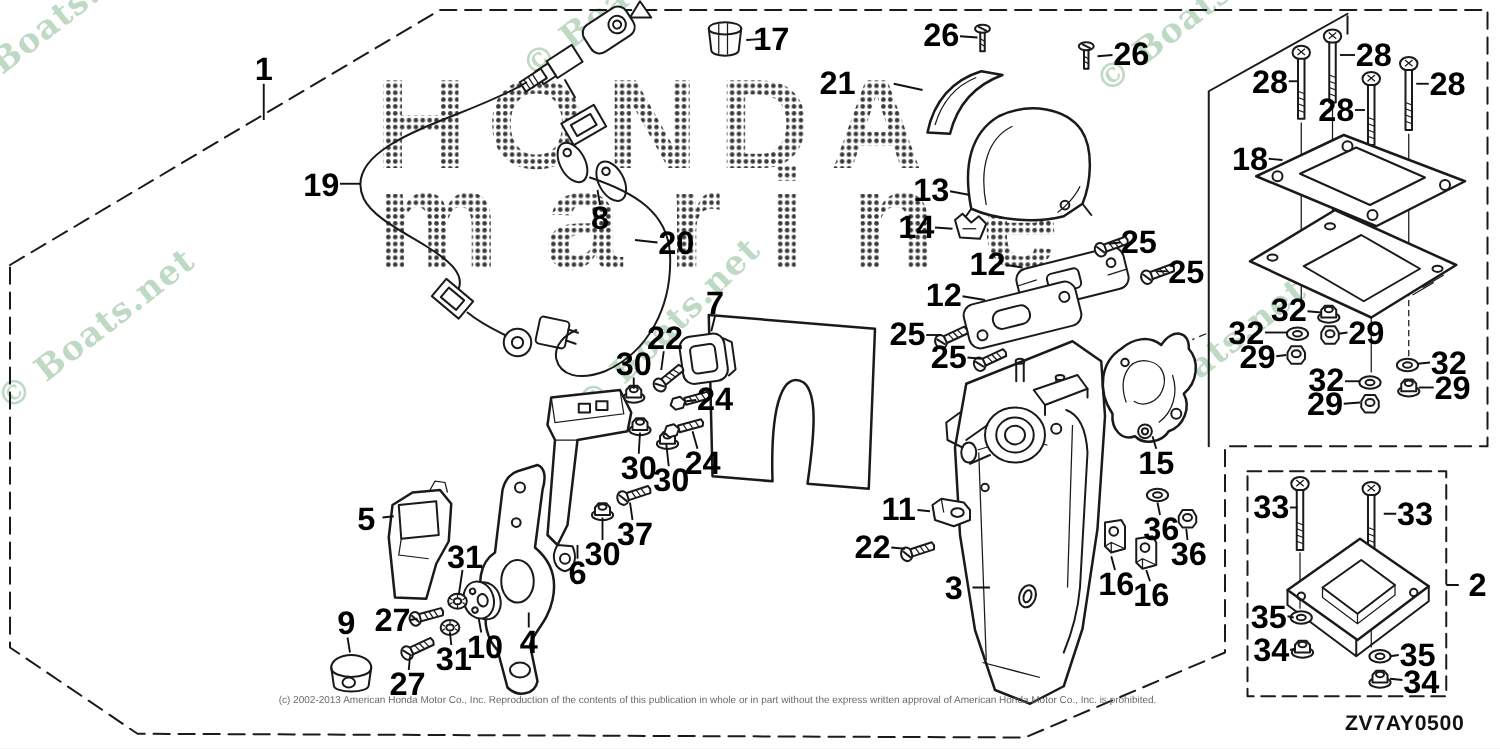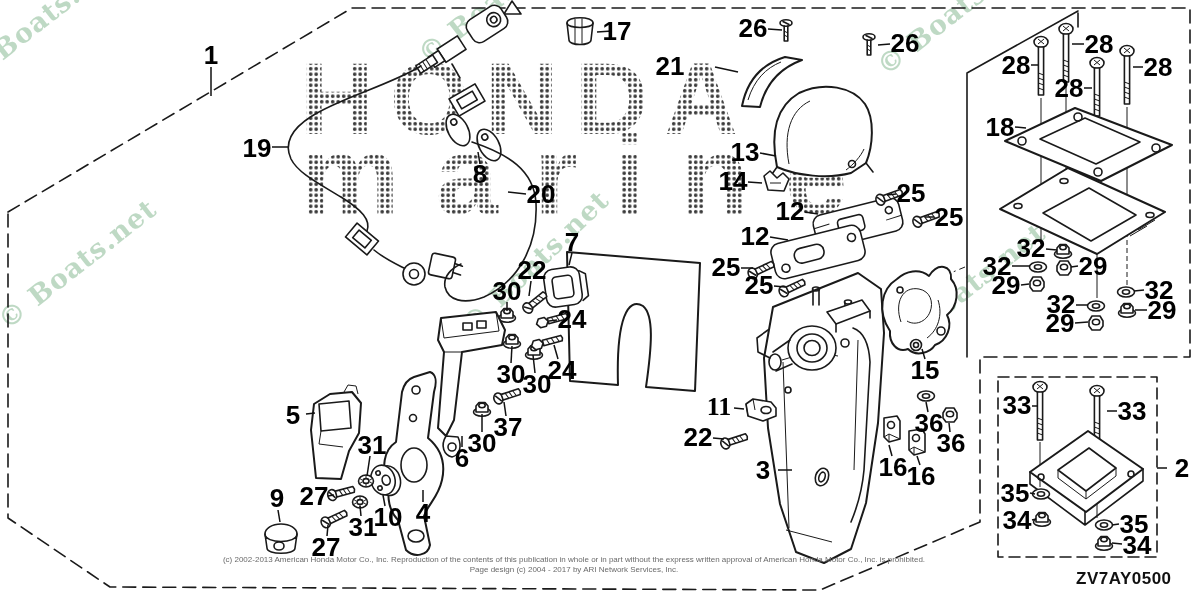--- a/index.html
+++ b/index.html
@@ -442,21 +442,21 @@
       <div class="part-label" style="left: 1006px; top: 285px;">29</div>
       <div class="part-label" style="left: 1159px; top: 290px;">32</div>
       <div class="part-label" style="left: 1061px; top: 304px;">32</div>
       <div class="part-label" style="left: 1162px; top: 310px;">29</div>
       <div class="part-label" style="left: 1060px; top: 323px;">29</div>
       <div class="part-label" style="left: 925px; top: 370px;">15</div>
       <div class="part-label" style="left: 929px; top: 423px;">36</div>
       <div class="part-label" style="left: 951px; top: 443px;">36</div>
       <div class="part-label" style="left: 893px; top: 467px;">16</div>
       <div class="part-label" style="left: 921px; top: 476px;">16</div>
-      <div class="part-label" style="left: 719px; top: 407px; font-family: Liberation Serif, serif;">11</div>
+      <div class="part-label" style="left: 719px; top: 407px;">11</div>
       <div class="part-label" style="left: 698px; top: 437px;">22</div>
       <div class="part-label" style="left: 763px; top: 470px;">3</div>
       <div class="part-label" style="left: 1017px; top: 405px;">33</div>
       <div class="part-label" style="left: 1132px; top: 411px;">33</div>
       <div class="part-label" style="left: 1182px; top: 468px;">2</div>
       <div class="part-label" style="left: 1015px; top: 493px;">35</div>
       <div class="part-label" style="left: 1017px; top: 520px;">34</div>
       <div class="part-label" style="left: 1134px; top: 524px;">35</div>
       <div class="part-label" style="left: 1137px; top: 545px;">34</div>
       <div class="part-label" style="left: 293px; top: 415px;">5</div>
@@ -471,17 +471,16 @@
       <div class="part-label" style="left: 482px; top: 443px;">30</div>
       <div class="part-label" style="left: 508px; top: 427px;">37</div>
       <div class="part-label" style="left: 511px; top: 374px;">30</div>
       <div class="part-label" style="left: 537px; top: 384px;">30</div>
       <div class="part-label" style="left: 562px; top: 370px;">24</div>
       <div class="part-label" style="left: 572px; top: 319px;">24</div>
     </div>
 
   <div id="copyright">
     <div>(c) 2002-2013 American Honda Motor Co., Inc.  Reproduction of the contents of this publication in whole or in part without the express written approval of American Honda Motor Co., Inc. is prohibited.</div>
-    <div>Page design (c) 2004 - 2017 by ARI Network Services, Inc.</div>
   </div>
 
   <div id="diagram-code">ZV7AY0500</div>
 </div>
 
 </body></html>

